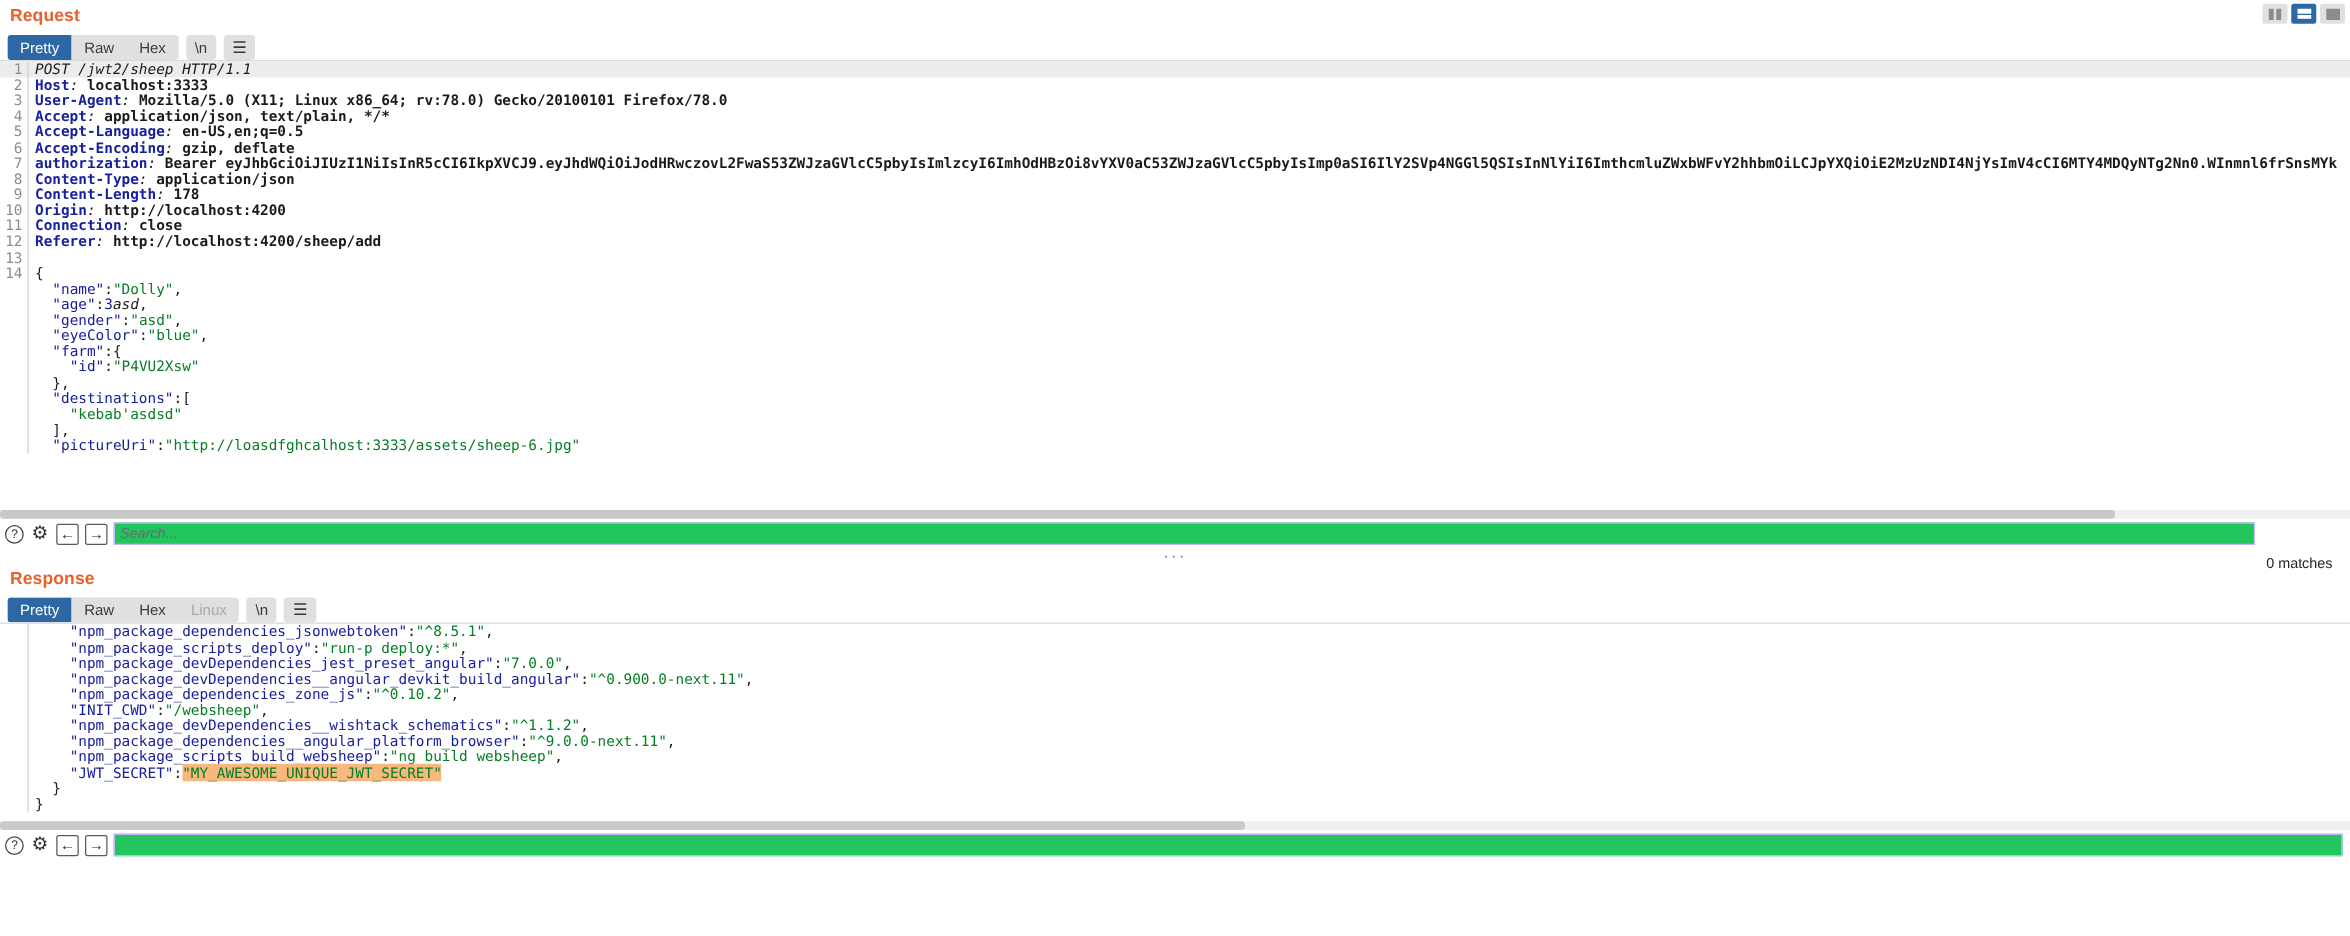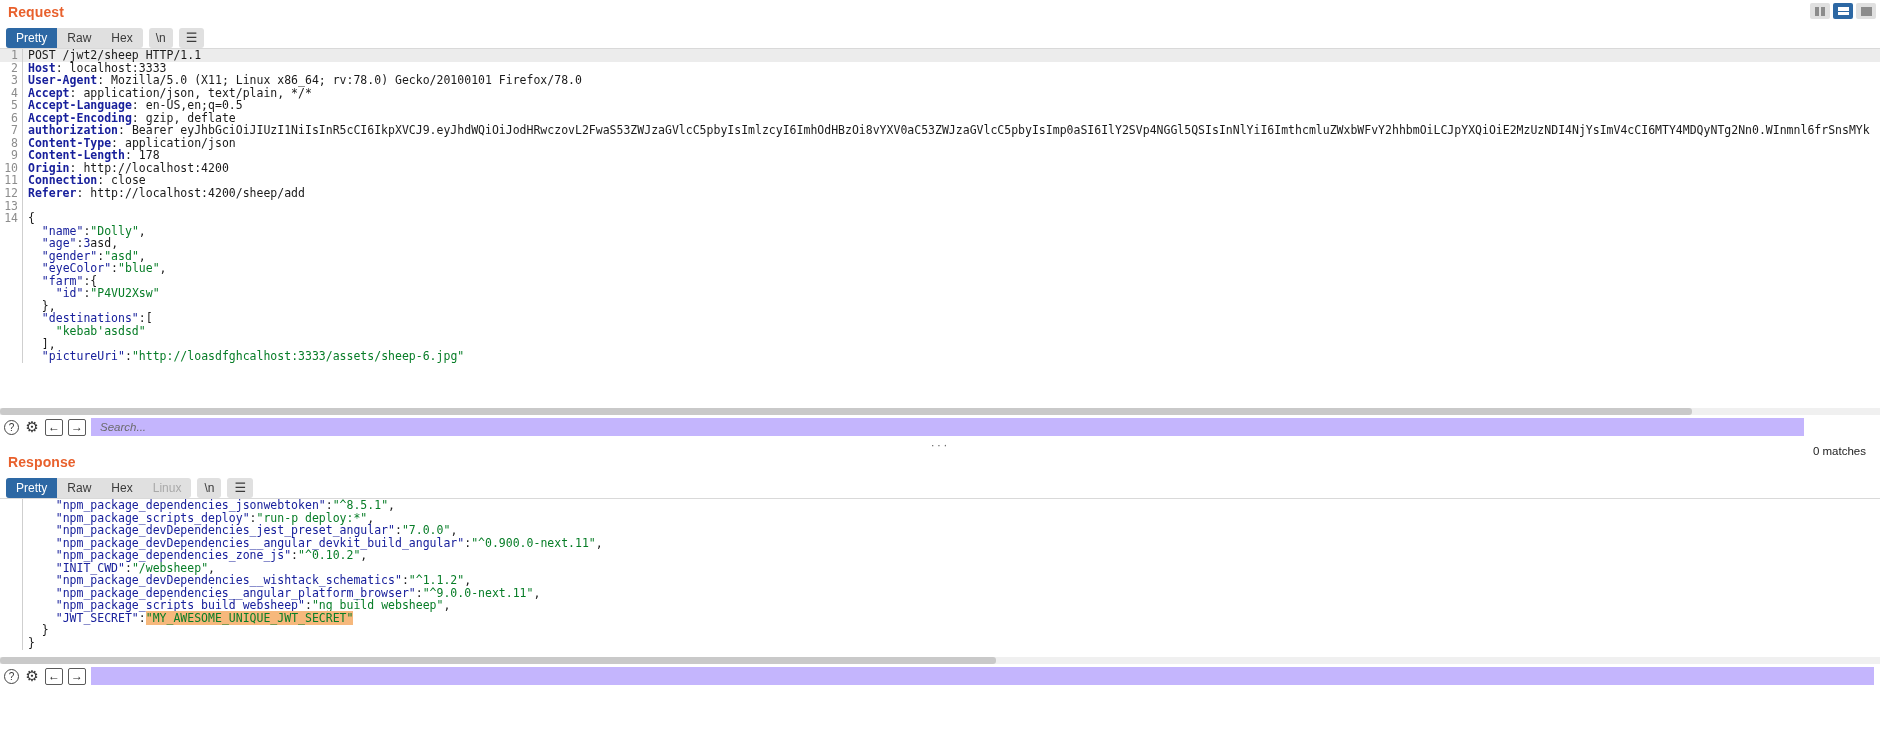--- a/index.html
+++ b/index.html
@@ -70,26 +70,26 @@
   .row { display:flex; white-space:pre; height:12.55px; }
   .row.first { background:#ececec; }
   .gutter {
     width: 22px; min-width:22px; text-align:right;
     color:#8d8d8d; padding-right:4px; user-select:none;
   }
   .row .content { padding-left: 5px; border-left:1px solid #cfcfcf; flex:1; }
   .row.first .content { }
 
   .hk { color:#18209c; font-weight:bold;text-align:right; }          
-  .hv { color:#1a1a1a; }                            
+  .hv { color:#1a1a1a;font-weight:bold; }                            
   .jkey { color:#18209c; }                          
   .jstr { color:#077d27; }                          
   .jnum { color:#18209c; }                          
   .jpun { color:#1a1a1a; }                          
-  .plain { color:#1a1a1a; }
+  .plain { color:#1a1a1a;font-style:italic; }
   .hl { background:#f6b87c; }
 
   
   .hscroll { height:7px; background:#f0f0f0; position:relative; margin: 2px 0 0 0; }
   .hscroll .thumb { position:absolute; top:0; left:0; height:7px; background:#c9c9c9; border-radius:3px; }
 
   
   .searchbar {
     display:flex; align-items:center; gap:5px;
     padding: 3px 6px 3px 4px;
@@ -99,21 +99,21 @@
   .circ-ico {
     width:15px; height:15px; border:1.3px solid #444; border-radius:50%;
     font-size:10px; line-height:13px; text-align:center; color:#333;
   }
   .gear-ico { width:16px; height:16px; position:relative; color:#333; font-size:15px; line-height:15px; text-align:center; }
   .arrow-btn {
     width:18px; height:17px; border:1px solid #5a5a5a; border-radius:2px;
     background:#fff; font-size:12px; line-height:15px; text-align:center; color:#222;
   }
   .search-input {
-    flex:1; height:18px; border:5px solid #c4b5fd; background:#c4b5fd;
+    flex:1; height:18px; border:1px solid #c4b5fd; background:#22c55e;
     font-family:"Liberation Sans", sans-serif; font-size:11.5px;
     padding:0 4px; color:#333; font-style:italic;
   }
   .search-input::placeholder { color:#6a6a6a; font-style:italic; }
   .matches { font-size:11.5px; color:#222; padding:0 8px 0 4px; white-space:nowrap;margin-top:48px; }
 
   
   .splitter {
     height: 11px; background:#fff;
     display:flex; align-items:center; justify-content:center;

